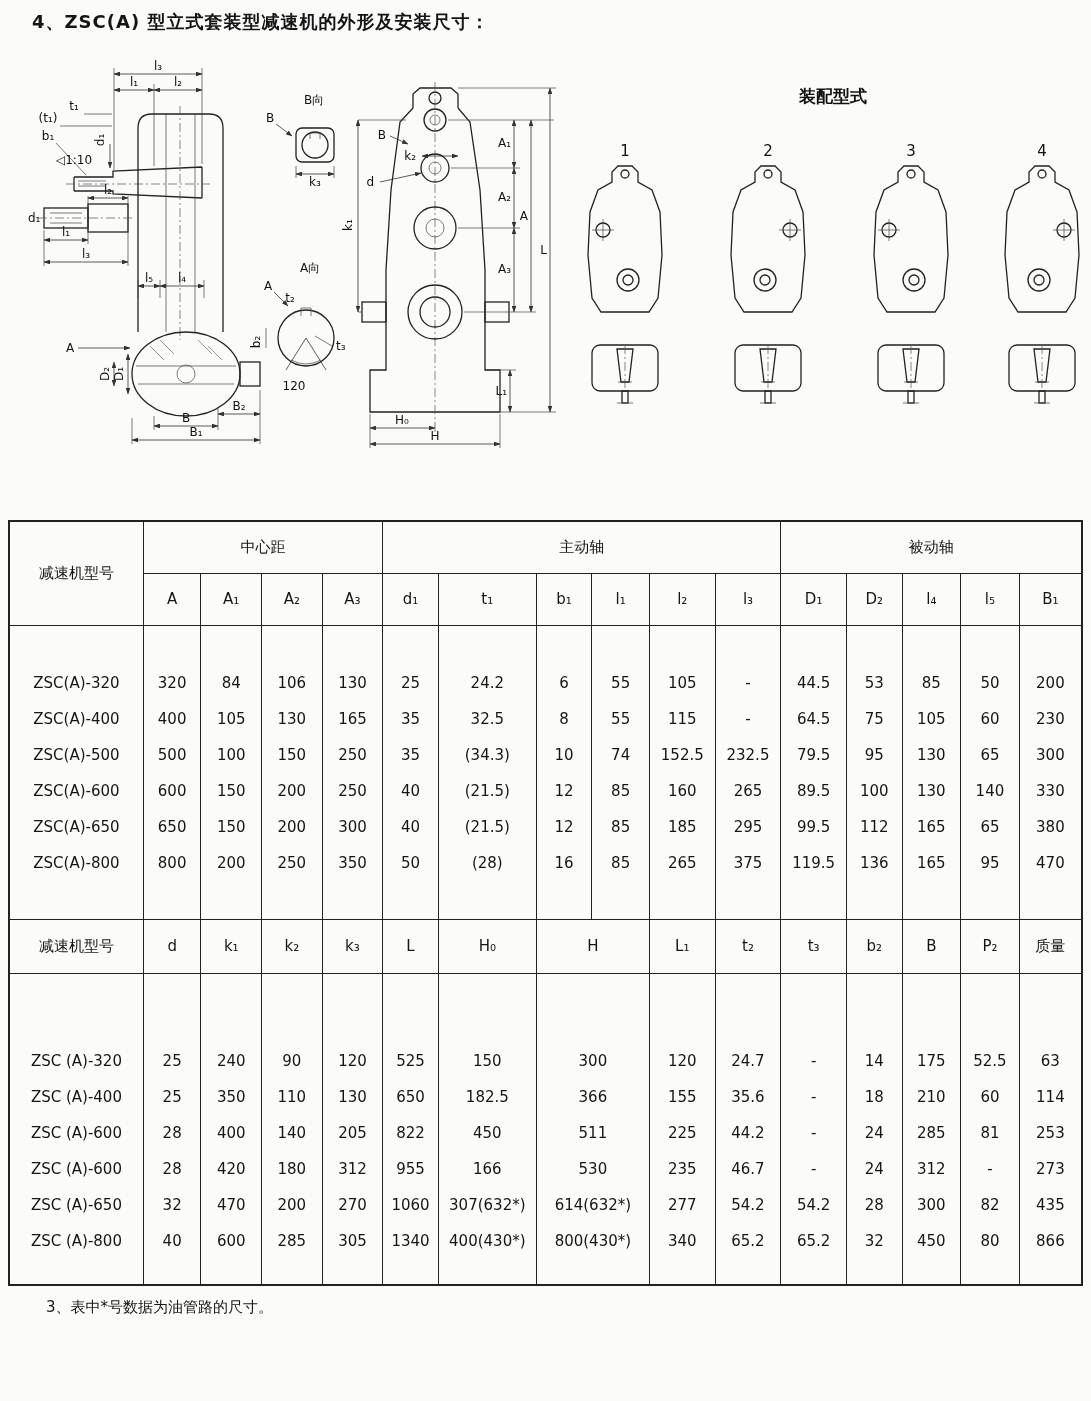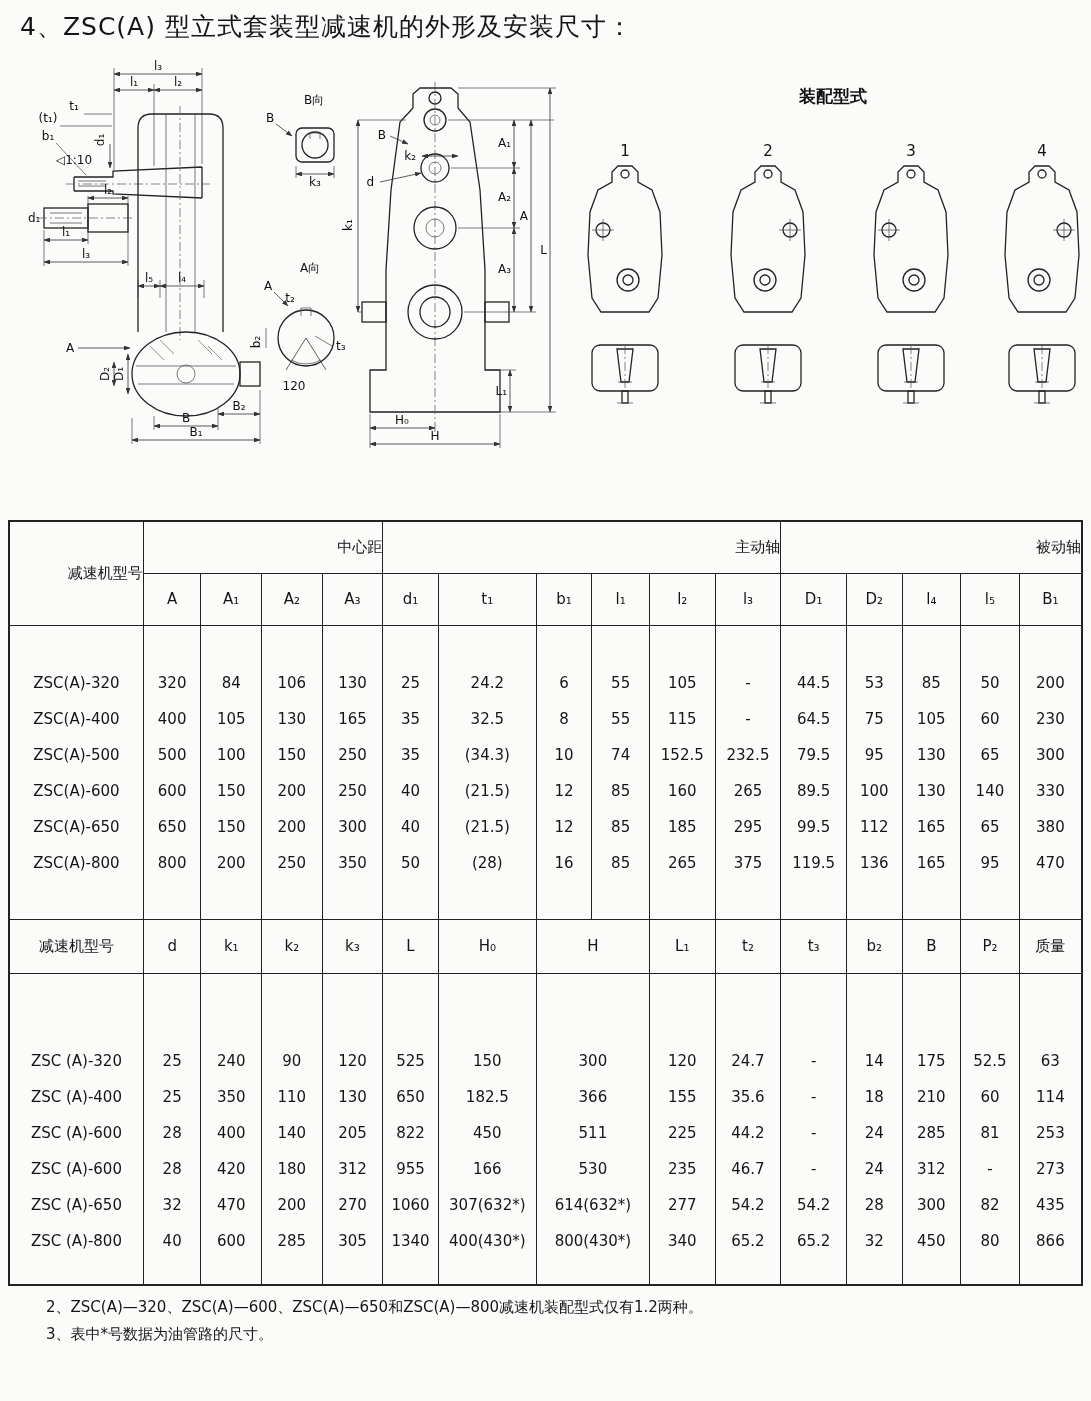--- a/index.html
+++ b/index.html
@@ -1,36 +1,36 @@
 <!DOCTYPE html>
 <html><head>
 <meta charset="utf-8">
 <style>
   * { margin:0; padding:0; box-sizing:border-box; }
   html,body { width:1091px; height:1401px; }
   body { position:relative; background:#fbfbfa; color:#151515;
          font-family:"DejaVu Sans","Liberation Sans",sans-serif; overflow:hidden; }
-  .title { position:absolute; left:20px; top:10px; font-size:25px; font-weight:normal; letter-spacing:1px; }
+  .title { position:absolute; left:32px; top:10px; font-size:18px; font-weight:bold; letter-spacing:1px; }
 
   svg.drawing { position:absolute; left:14px; top:40px; }
   svg text { font-size:12px; fill:#111; font-family:"DejaVu Sans",sans-serif; }
   svg .asm-num { font-size:15px; }
   svg .asm-title { font-size:17px; font-weight:bold; }
   .out   { fill:none; stroke:#222; stroke-width:1.3; }
   .thin  { fill:none; stroke:#444; stroke-width:0.7; }
   .dim   { fill:none; stroke:#333; stroke-width:0.8; }
   .cl    { fill:none; stroke:#555; stroke-width:0.7; stroke-dasharray:9 3 2 3; }
   .hatch { stroke:#555; stroke-width:0.6; }
 
   table.dims { position:absolute; left:8px; top:520px; width:1075px;
                border-collapse:collapse; table-layout:fixed; font-size:15px;
                border:2px solid #222; background:transparent; }
   .dims th, .dims td { border-left:1px solid #222; border-right:1px solid #222;
                        text-align:center; font-weight:normal; padding:0; overflow:hidden; }
-  tr.h-group th { height:52px; border-bottom:1px solid #222;text-align:right; }
+  tr.h-group th { height:52px; border-bottom:1px solid #222; }
   tr.h-cols  th { height:52px; border-bottom:1px solid #222; }
   tr.data-row td { height:36px; }
   tr.spacer.sp-a td { height:40px; }
   tr.spacer.sp-b td { height:38px; }
   tr.h2 th { height:54px; border-top:1px solid #222; border-bottom:1px solid #222; }
   tr.spacer.sp-c td { height:70px; }
   tr.spacer.sp-d td { height:26px; }
 
   .notes { position:absolute; left:12px; top:1294px; font-size:15px; line-height:27px; }
   .notes .indent { padding-left:34px; }
@@ -619,15 +619,14 @@
         <td></td>
         <td></td>
         <td></td>
         <td></td>
         <td></td>
       </tr>
     </tbody>
 </table>
 
 <div class="notes">
-  <div class="note-line indent">2、ZSC(A)—320、ZSC(A)—600、ZSC(A)—650和ZSC(A)—800减速机装配型式仅有1.2两种。</div>
   <div class="note-line indent">3、表中*号数据为油管路的尺寸。</div>
 </div>
 
 </body></html>

